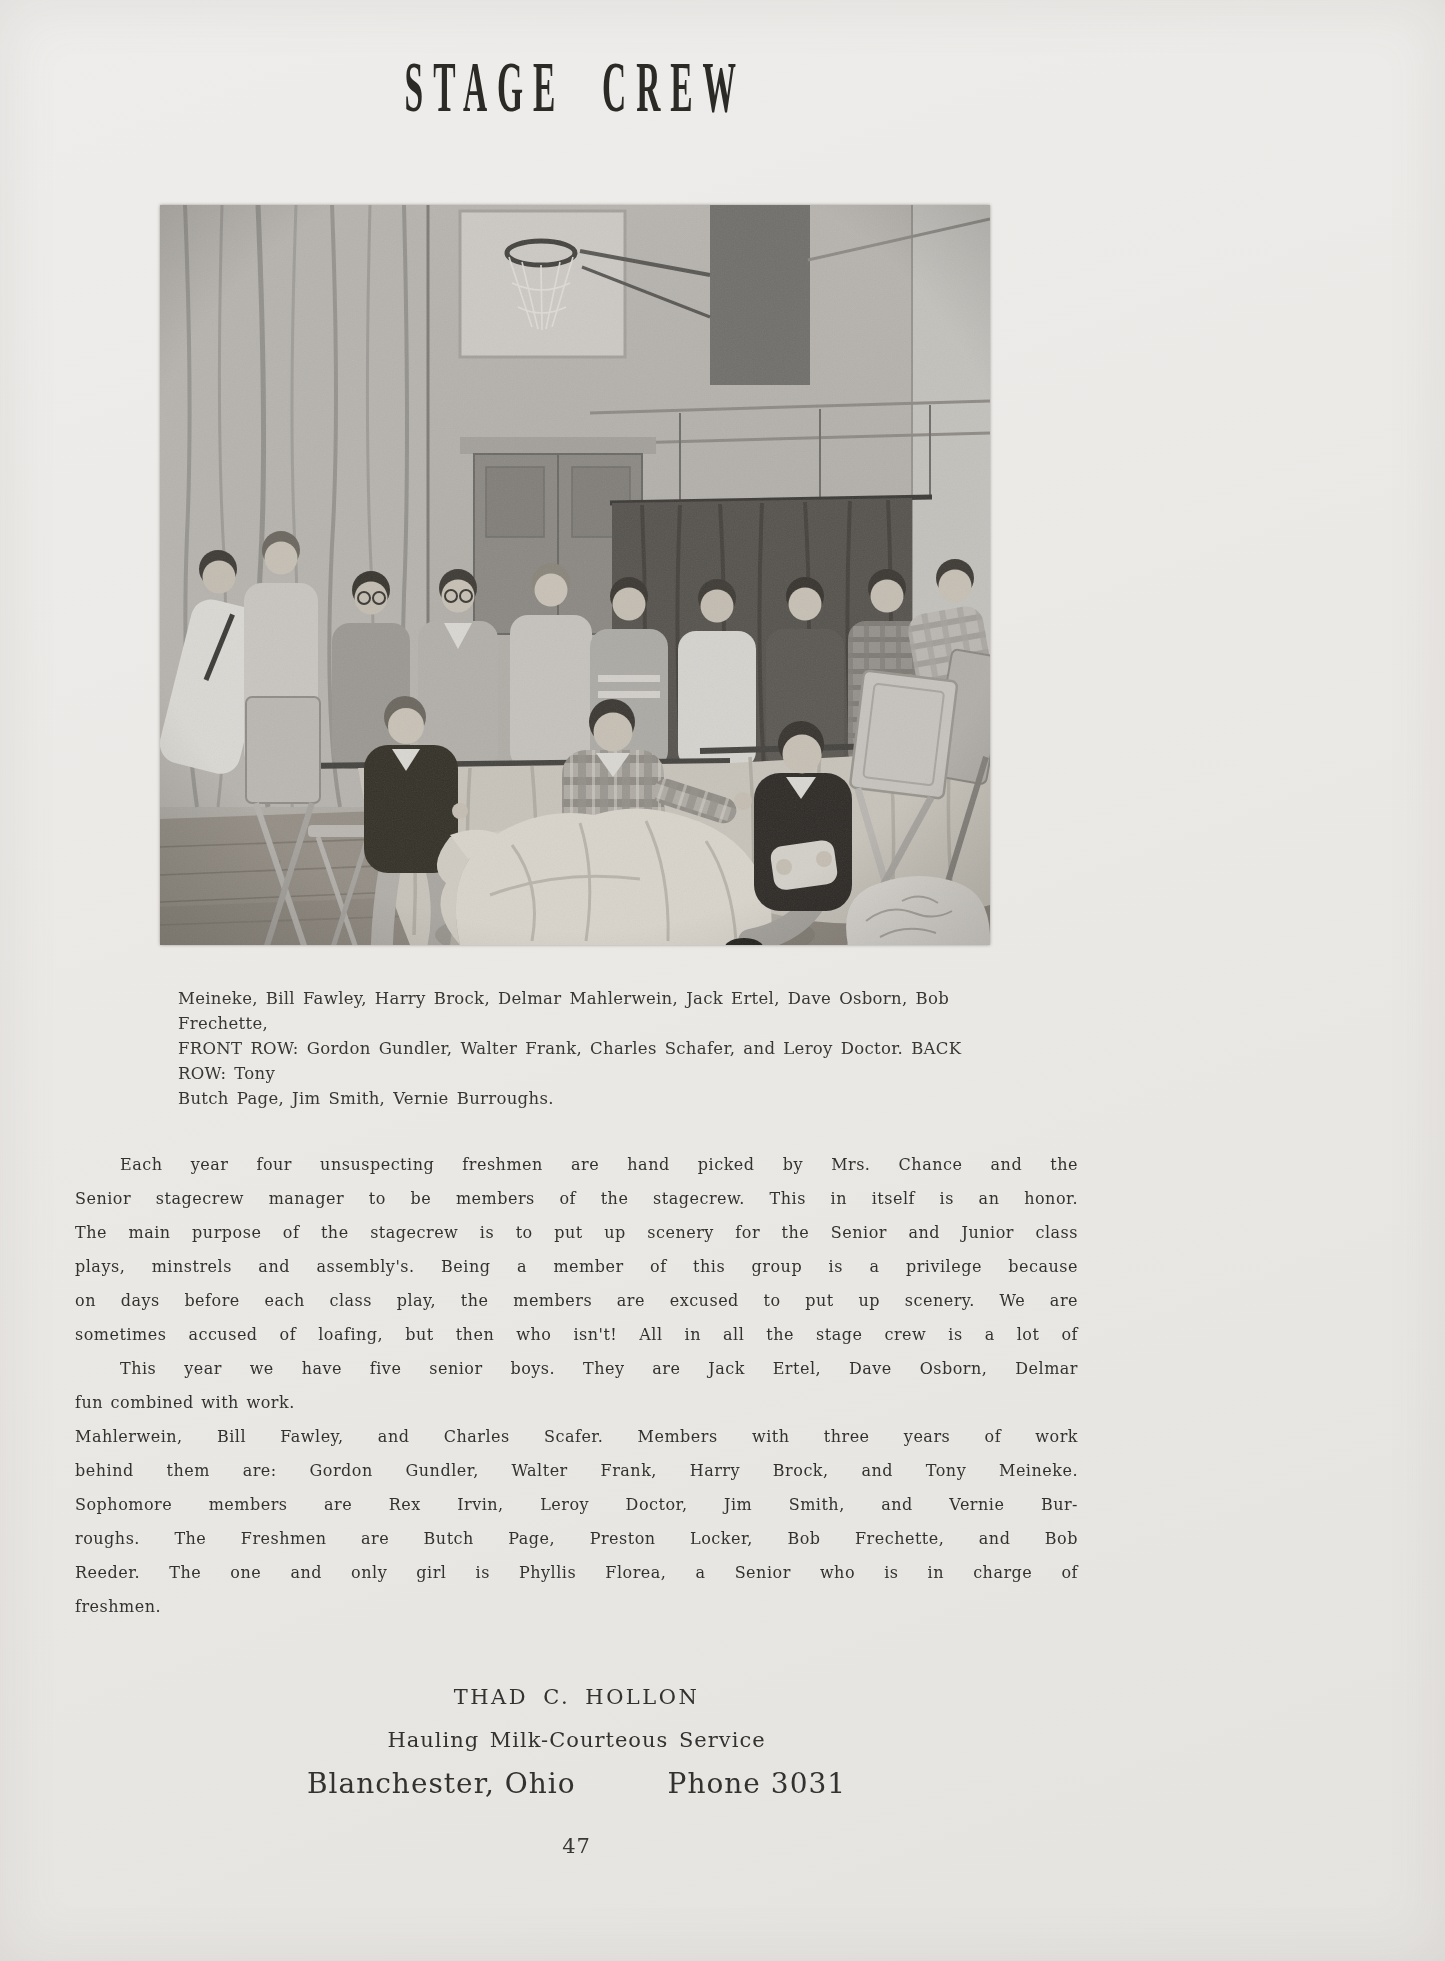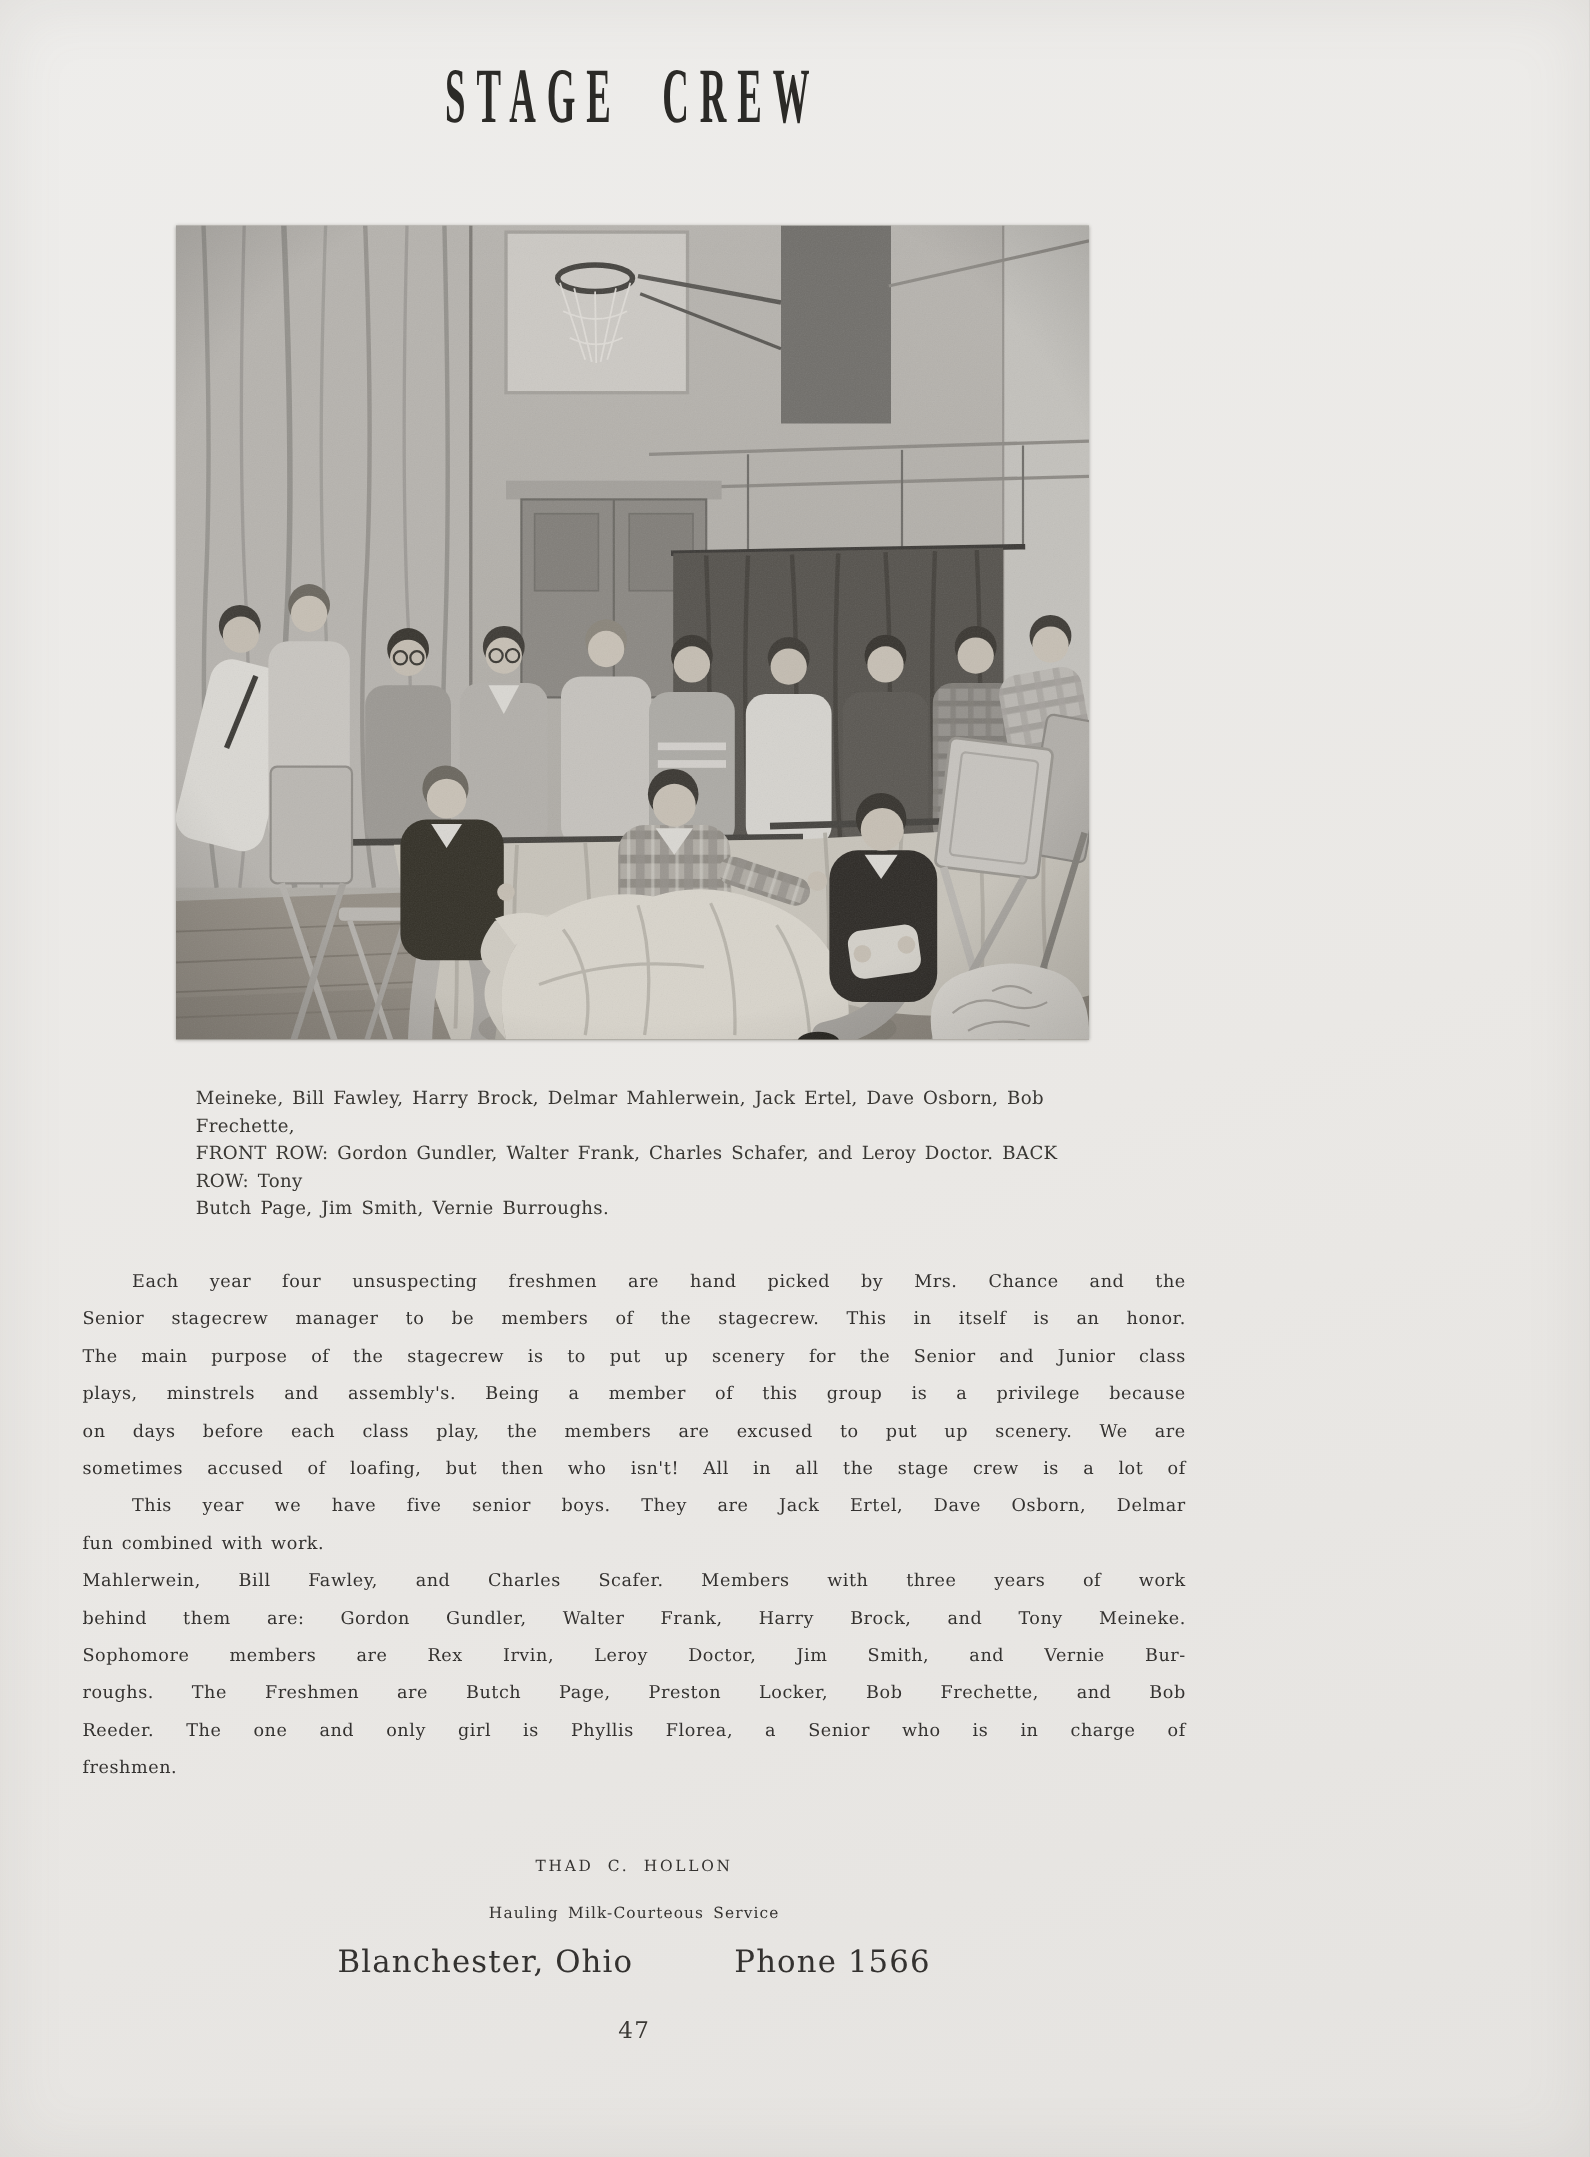--- a/index.html
+++ b/index.html
@@ -51,21 +51,21 @@
     text-align-last:justify;
     white-space:normal;
     height:34px;overflow:visible;
   }
   .jline.indent{text-indent:45px;}
   .jline.endline{text-align-last:left;}
   .ad{
     position:absolute;left:75px;top:1676px;width:1003px;
     text-align:center;color:#343230;
   }
-  .ad-line{line-height:43px;font-size:14px;}
+  .ad-line{line-height:43px;font-size:21px;}
   .ad-name{letter-spacing:2.5px;word-spacing:6px;}
   .ad-tagline{letter-spacing:1px;word-spacing:3px;}
   .ad-contact{display:flex;justify-content:center;gap:92px;line-height:43px;font-size:28px;letter-spacing:1px;}
   .pageno{
     position:absolute;left:75px;top:1834px;width:1003px;
     text-align:center;font-size:21px;letter-spacing:1px;color:#3a3834;
   }
 </style>
 </head>
 <body>
@@ -380,19 +380,19 @@
     <div class="jline">roughs.  The Freshmen are Butch Page,  Preston Locker,  Bob Frechette,  and Bob</div>
     <div class="jline">Reeder.  The one and only girl is Phyllis Florea,  a Senior who is in charge of</div>
     <div class="jline endline">freshmen.</div>
   </div>
 
   <div class="ad">
     <div class="ad-line ad-name">THAD C. HOLLON</div>
     <div class="ad-line ad-tagline">Hauling Milk-Courteous Service</div>
     <div class="ad-contact">
       <span>Blanchester,  Ohio</span>
-      <span>Phone 1566</span>
+      <span>Phone 3031</span>
     </div>
   </div>
 
   <div class="pageno">47</div>
 
 </div>
 
 </body></html>

